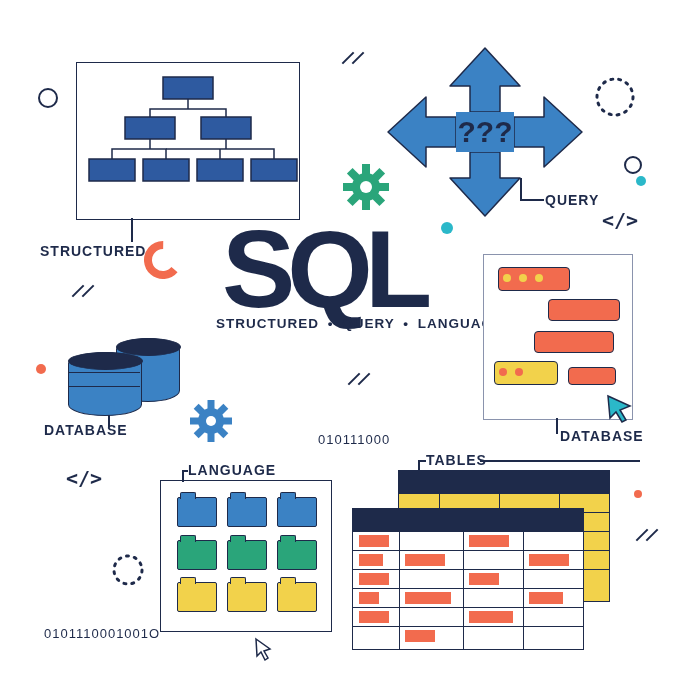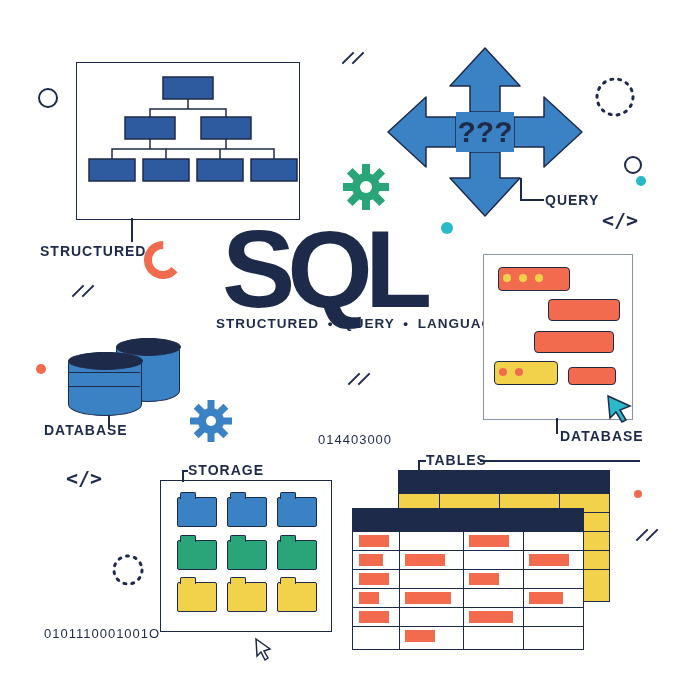--- a/index.html
+++ b/index.html
@@ -120,21 +120,21 @@
     <div class="folder fold-blue"></div>
     <div class="folder fold-blue"></div>
     <div class="folder fold-green"></div>
     <div class="folder fold-green"></div>
     <div class="folder fold-green"></div>
     <div class="folder fold-yellow"></div>
     <div class="folder fold-yellow"></div>
     <div class="folder fold-yellow"></div>
   </div>
 </div>
-<div class="label" style="left:188px;top:462px">STORAGE</div>
+<div class="label" style="left:188px;top:462px">LANGUAGE</div>
 <div style="position:absolute;left:182px;top:470px;width:1.5px;height:12px;background:#1e2a4a"></div>
 <div style="position:absolute;left:182px;top:470px;width:6px;height:1.5px;background:#1e2a4a"></div>
 
 <div class="tbl" style="left:398px;top:470px;width:210px;height:130px;background:#f2d24b">
   <div class="hdr"></div>
   <div class="vline" style="left:40px"></div>
     <div class="vline" style="left:100px"></div>
     <div class="vline" style="left:160px"></div>
   <div class="row"></div>
     <div class="row"></div>
@@ -228,18 +228,18 @@
   </svg>
 
 <div class="slashpair" style="left:70px;top:290px"></div>
 <div class="slashpair" style="left:340px;top:57px"></div>
 <div class="slashpair" style="left:346px;top:378px"></div>
 <div class="slashpair" style="left:634px;top:534px"></div>
 
 <div class="codeglyph" style="left:602px;top:208px">&lt;/&gt;</div>
 <div class="codeglyph" style="left:66px;top:466px">&lt;/&gt;</div>
 
-<div class="binary" style="left:318px;top:432px">014403000</div>
+<div class="binary" style="left:318px;top:432px">010111000</div>
 <div class="binary" style="left:44px;top:626px">0101110001001O</div>
 
 <svg style="position:absolute;left:252px;top:636px" width="22" height="26">
     <polygon points="4,3 18,13 12,15 16,22 13,24 9,16 5,20" fill="#fff" stroke="#1e2a4a" stroke-width="1.5"></polygon>
   </svg>
 
 </body></html>

